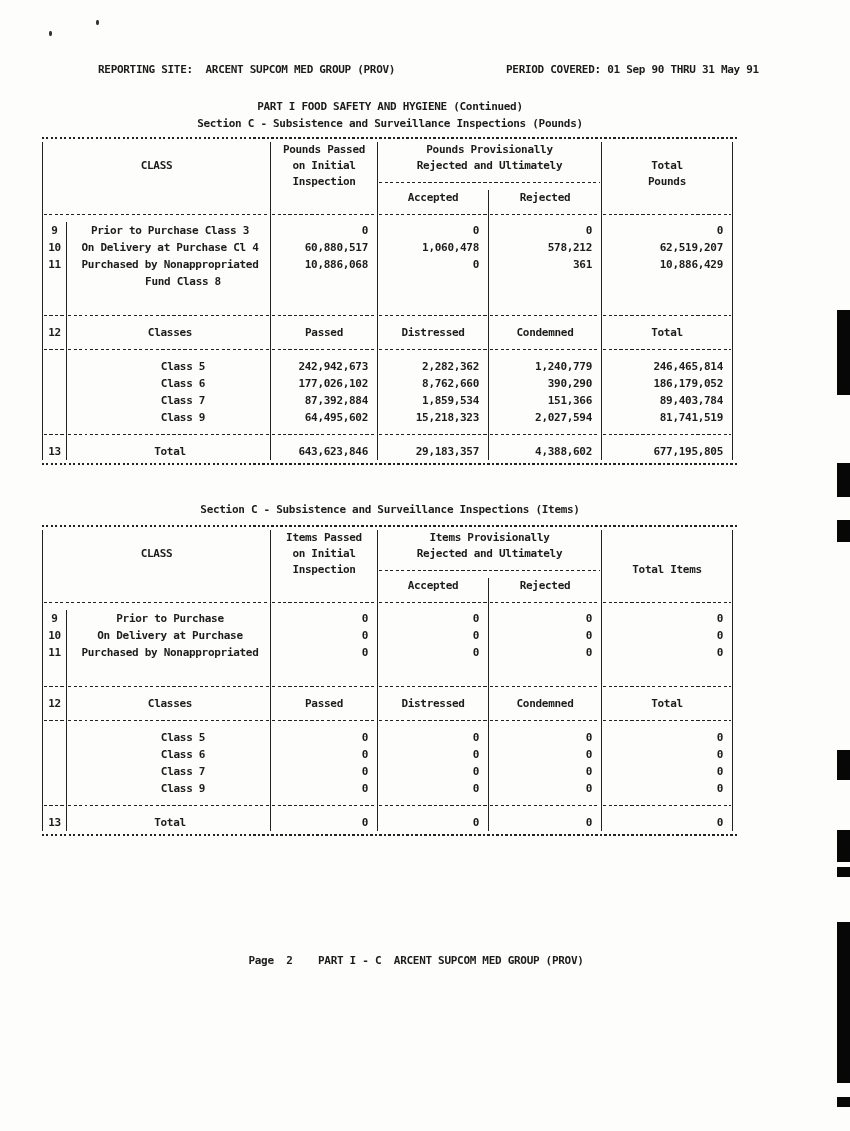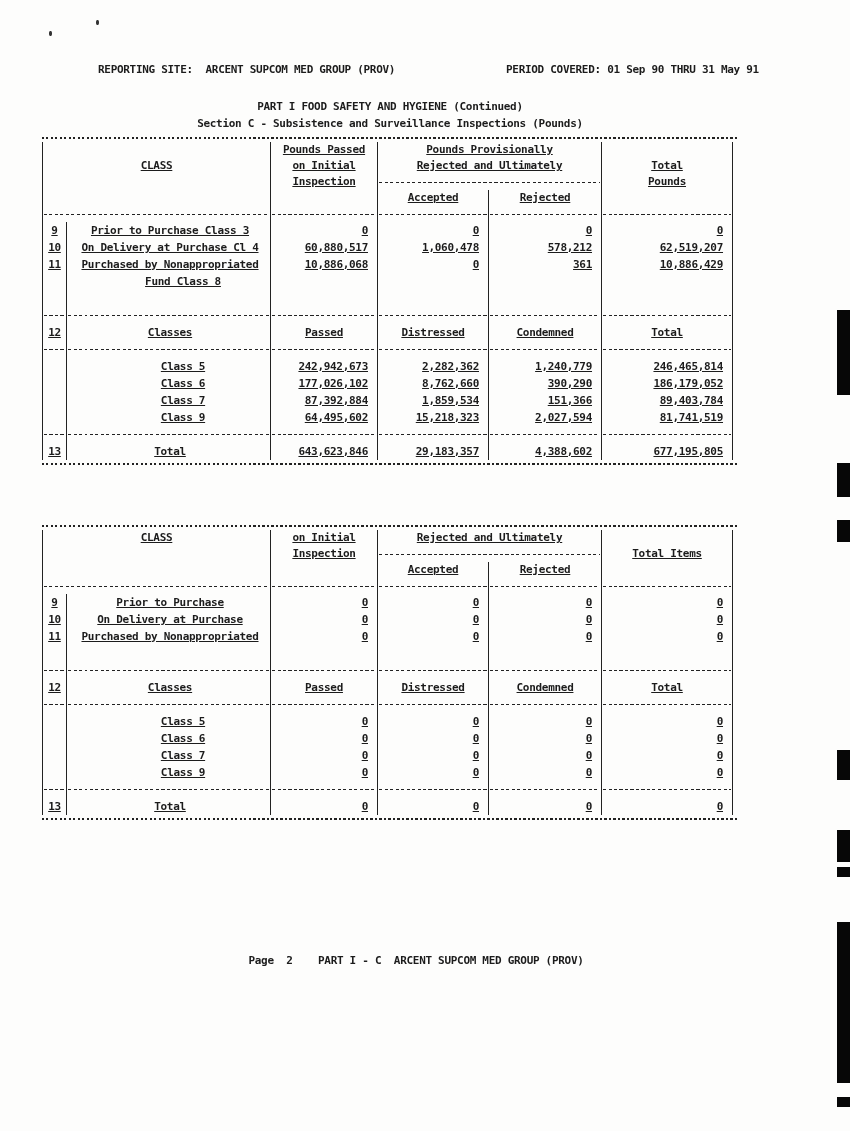--- a/index.html
+++ b/index.html
@@ -4,21 +4,21 @@
 <style>
   html,body{margin:0;padding:0;background:#e8e8e8;}
   .page{position:relative;width:850px;height:1131px;background:#fdfdfc;overflow:hidden;
         font-family:"DejaVu Sans Mono","Liberation Mono",monospace;font-weight:700;
         font-size:11px;color:#1c1c1c;letter-spacing:-0.3px;}
   .abs{position:absolute;}
   .pre{white-space:pre;margin-left:36px;}
   .ctrblk{text-align:center;width:696px;left:42px;}
   .dotline{height:3px;background-image:repeating-linear-gradient(90deg,#222 0,#222 2px,transparent 2px,transparent 4.5px);
            background-size:100% 2px;background-position:0 50%;background-repeat:no-repeat;}
-  table.rpt{border-collapse:collapse;table-layout:fixed;width:690px;margin-top:3px;margin-bottom:2px;text-decoration:underline;}
+  table.rpt{border-collapse:collapse;table-layout:fixed;width:690px;margin-top:3px;margin-bottom:2px;}
   .rpt td{border-left:1px solid #222;height:17px;line-height:17px;padding:0 9px;
           white-space:nowrap;overflow:hidden;}
   .rpt td:last-child{border-right:1px solid #222;}
   .rpt thead td{height:16px;line-height:16px;}
   .rpt .n{padding:0;text-align:center;}
   .rpt .ctr{text-align:center;}
   .rpt .numc{text-align:right;}
   .rpt .lbl{padding-left:12px;text-align:center;}
   .rpt .ind{padding-left:38px;}
   .rpt tr.sep td, .rpt td.subsep{
@@ -197,34 +197,41 @@
             <td class="numc">643,623,846</td>
             <td class="numc">29,183,357</td>
             <td class="numc">4,388,602</td>
             <td class="numc">677,195,805</td>
           </tr>
         </tbody>
     </table>
     <div class="dotline"></div>
   </div>
 
+  <div class="abs ctrblk" style="top:503px;">Section C - Subsistence and Surveillance Inspections (Items)</div>
 
   <div class="abs" style="left:42px;top:524px;width:696px;">
     <div class="dotline"></div>
     <table class="rpt">
       <colgroup>
         <col style="width:24px">
           <col style="width:204px">
           <col style="width:107px">
         <col style="width:111px">
           <col style="width:113px">
           <col style="width:131px">
       </colgroup>
       <thead>
         <tr>
+          <td colspan="2"></td>
+          <td class="ctr">Items Passed</td>
+          <td colspan="2" class="ctr">Items Provisionally</td>
+          <td></td>
+        </tr>
+        <tr>
           <td colspan="2" class="ctr">CLASS</td>
           <td class="ctr">on Initial</td>
           <td colspan="2" class="ctr">Rejected and Ultimately</td>
           <td class="ctr"></td>
         </tr>
         <tr>
           <td colspan="2"></td>
           <td class="ctr">Inspection</td>
           <td colspan="2" class="subsep"></td>
           <td class="ctr">Total Items</td>

